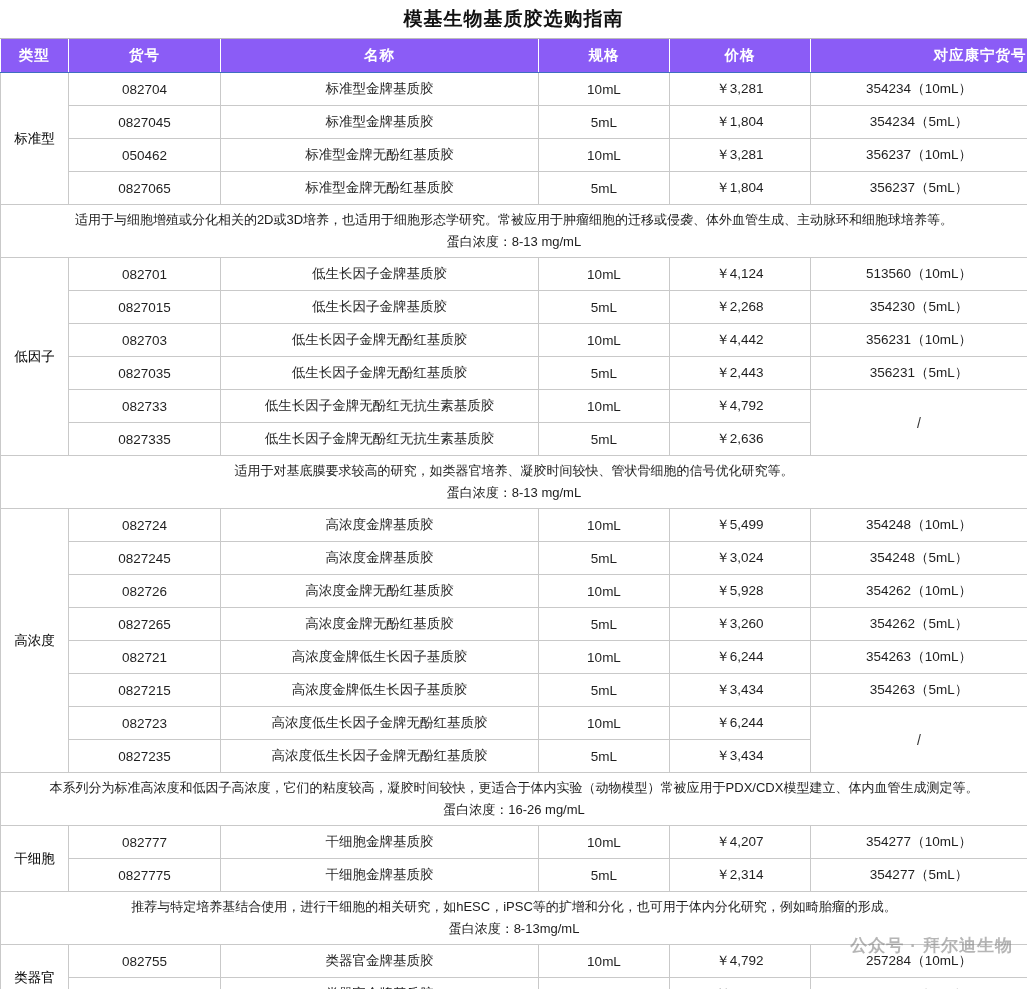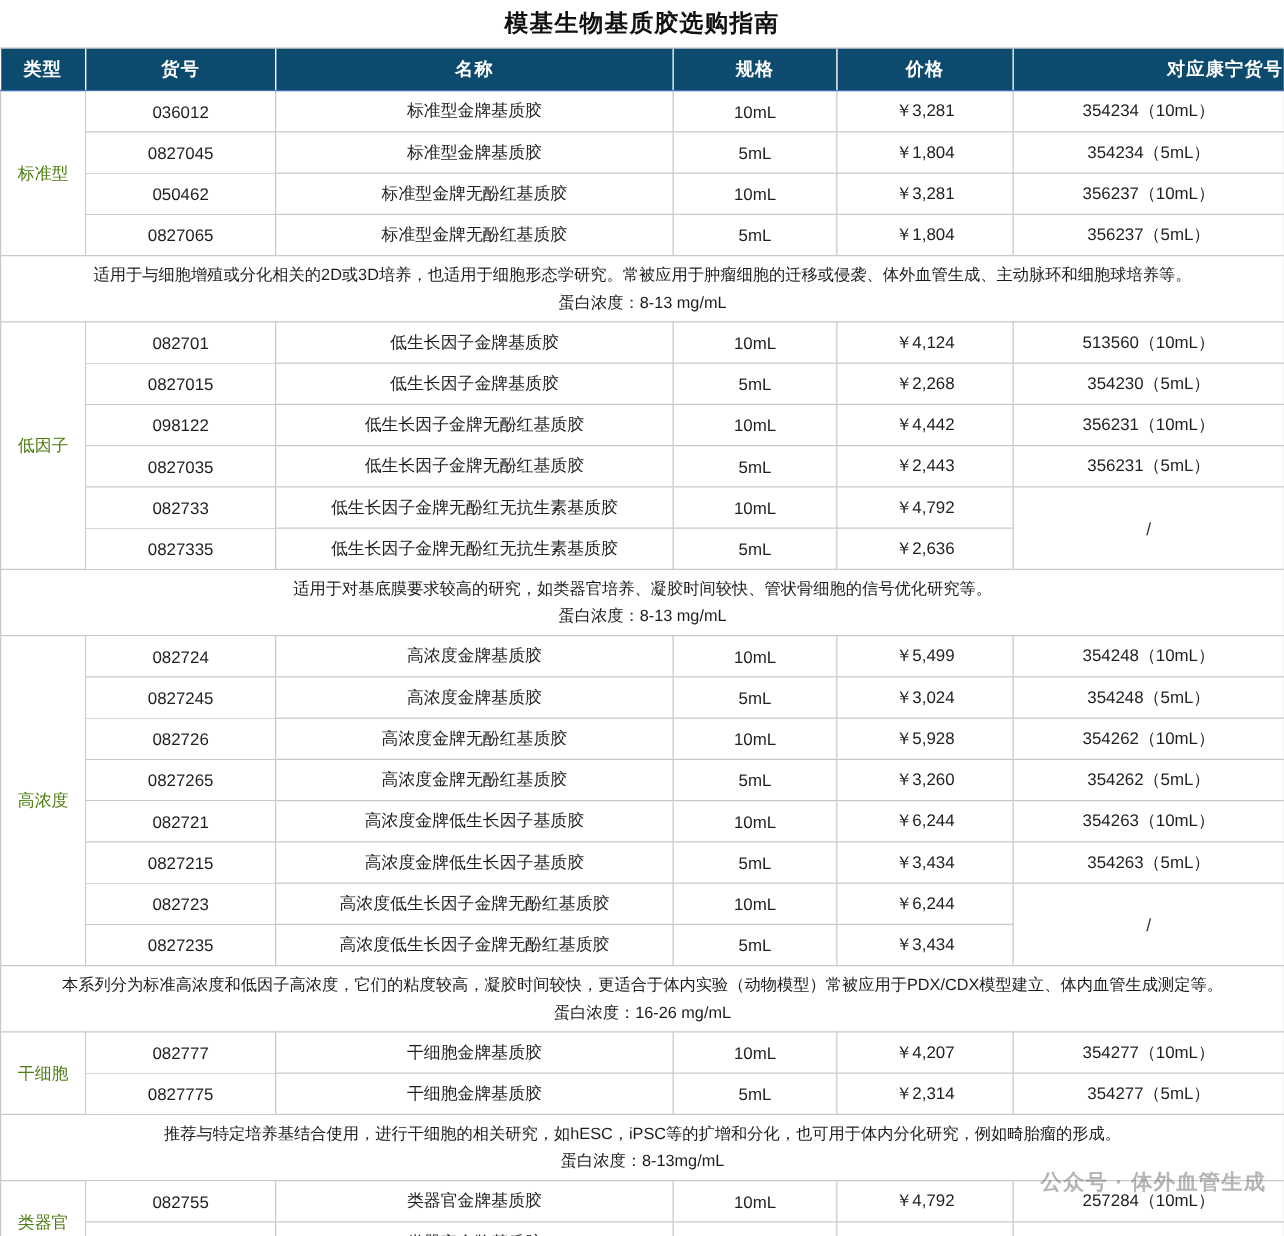--- a/index.html
+++ b/index.html
@@ -39,42 +39,42 @@
     table-layout: fixed;
   }
   table.guide col.c-type    { width: 68px; }
   table.guide col.c-code    { width: 152px; }
   table.guide col.c-name    { width: 318px; }
   table.guide col.c-spec    { width: 131px; }
   table.guide col.c-price   { width: 141px; }
   table.guide col.c-corning { width: 217px; }
 
   thead th {
-    background: #0c4a6e;
+    background: #8b5cf6;
     color: #ffffff;
     font-size: 14.5px;
     font-weight: bold;
     height: 31px;
     border-right: 1px solid #ffffff;
     border-bottom: 1px solid #3f6fc0;
     letter-spacing: 1px;
   }
   thead th:last-child { border-right: none; text-align: right; }
 
   td {
     border: 1px solid #c9c9c9;
     font-size: 13.5px;
     height: 30px;
     text-align: center;
     color: #1f1f1f;
     background: #ffffff;
   }
   td.type-cell {
     font-size: 13.5px;
-    color: #4d7c0f;
+    color: #000000;
     vertical-align: middle;
   }
   td.code-cell {
     position: relative;
   }
   td.note-cell {
     text-align: center;
     padding: 5px 8px 6px 8px;
     font-size: 13px;
     line-height: 1.5;
@@ -125,21 +125,21 @@
         <th>名称</th>
         <th>规格</th>
         <th>价格</th>
         <th>对应康宁货号</th>
       </tr>
     </thead>
     <tbody>
 
       <tr>
         <td class="type-cell" rowspan="4">标准型</td>
-        <td class="code-cell">036012</td>
+        <td class="code-cell">082704</td>
         <td>标准型金牌基质胶</td>
         <td>10mL</td>
         <td>￥3,281</td>
         <td>354234（10mL）</td>
       </tr>
       <tr>
         <td class="code-cell">0827045</td>
         <td>标准型金牌基质胶</td>
         <td>5mL</td>
         <td>￥1,804</td>
@@ -175,21 +175,21 @@
         <td>513560（10mL）</td>
       </tr>
       <tr>
         <td class="code-cell">0827015</td>
         <td>低生长因子金牌基质胶</td>
         <td>5mL</td>
         <td>￥2,268</td>
         <td>354230（5mL）</td>
       </tr>
       <tr>
-        <td class="code-cell">098122</td>
+        <td class="code-cell">082703</td>
         <td>低生长因子金牌无酚红基质胶</td>
         <td>10mL</td>
         <td>￥4,442</td>
         <td>356231（10mL）</td>
       </tr>
       <tr>
         <td class="code-cell">0827035</td>
         <td>低生长因子金牌无酚红基质胶</td>
         <td>5mL</td>
         <td>￥2,443</td>
@@ -313,16 +313,16 @@
         <td>类器官金牌基质胶</td>
         <td>5mL</td>
         <td>￥2,636</td>
         <td>356255（5mL）</td>
       </tr>
 
     </tbody>
   </table>
 
   <div class="watermark">
-    <span>公众号</span><span class="wm-dot">·</span><span>体外血管生成</span>
+    <span>公众号</span><span class="wm-dot">·</span><span>拜尔迪生物</span>
   </div>
 
 </div>
 
 </body></html>

